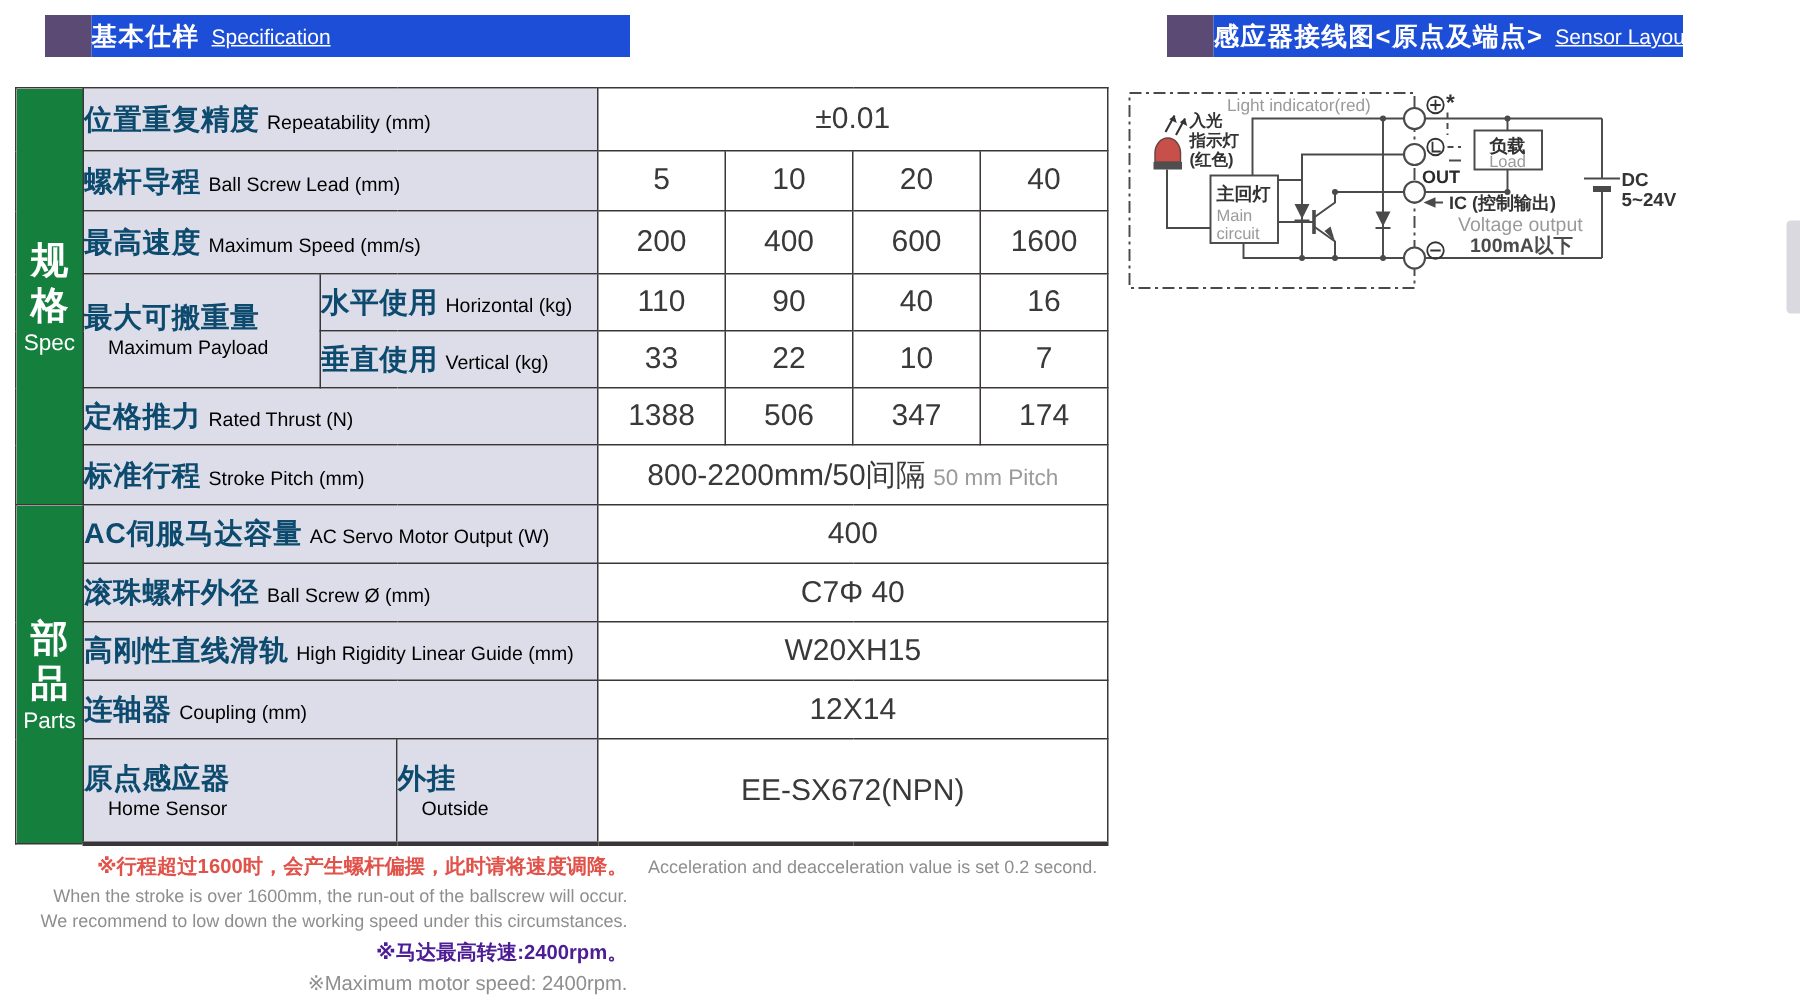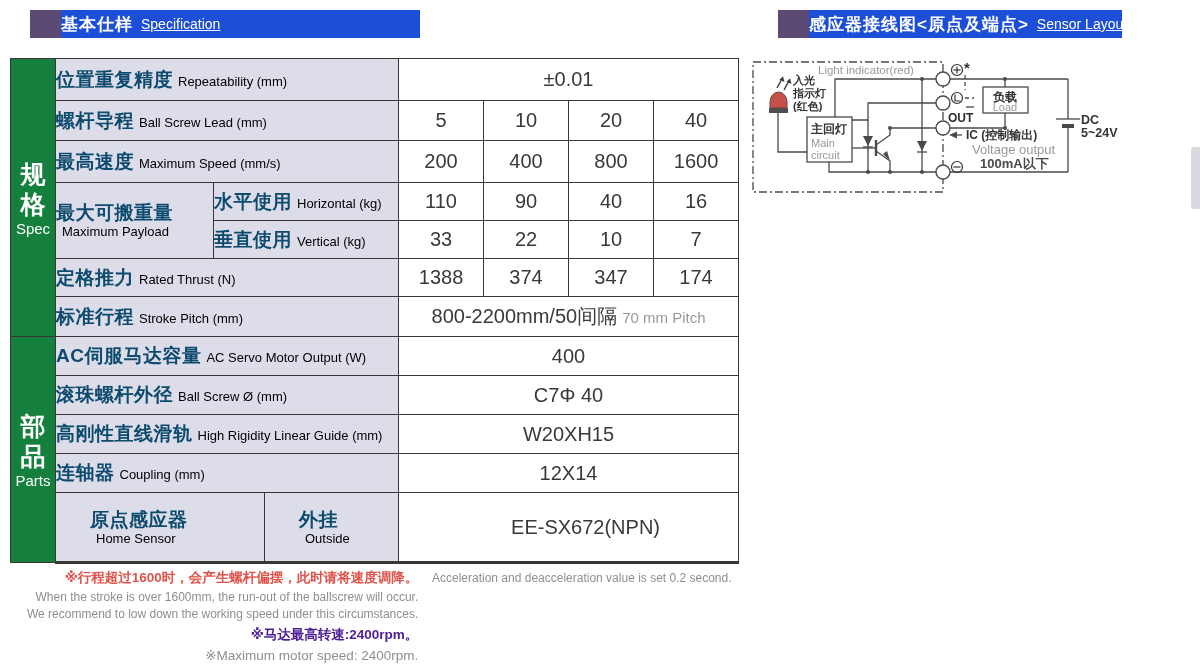--- a/index.html
+++ b/index.html
@@ -23,24 +23,24 @@
     border-collapse:collapse;table-layout:fixed;
   }
   table.spec td{border:1.5px solid #3a3638;padding:0;box-sizing:border-box;overflow:hidden;}
   td.vh{background:#15803d;color:#fff;text-align:center;vertical-align:middle;}
   .vh-chars{font-size:25px;font-weight:bold;width:27px;margin:0 auto;line-height:30px;word-break:break-all;}
   .vh-en{font-size:15px;margin-top:1px;}
   td.lbl{background:#dcdde9;padding-left:11px;vertical-align:middle;white-space:nowrap;}
   td.lbl .zh{font-size:19px;font-weight:600;color:#0c4a6e;letter-spacing:0.5px;}
   td.lbl .en{font-size:13px;color:#000000;margin-left:5px;}
   td.lbl.stack .zh{display:block;line-height:22px;}
-  td.lbl.stack .en{display:block;margin-left:6px;line-height:15px;}
+  td.lbl.stack .en{display:block;margin-left:16px;line-height:15px;}
   td.val{background:#ffffff;text-align:center;vertical-align:middle;font-size:20px;color:#393939;}
   td.val .suffix{font-size:15px;color:#9a9a9a;margin-left:5px;font-weight:normal;}
-  tr.last td{border-bottom-width:3px;padding-left:34px;}
+  tr.last td{border-bottom-width:3px;}
 
   
   .fn{position:absolute;line-height:1.25;}
   .fn div{white-space:nowrap;text-align:right;}
   .fn-red{color:#e0524a;font-size:13.5px;font-weight:bold;margin-bottom:3px;}
   .fn-gray{color:#8e8e8e;font-size:12px;margin-left:15px;margin-bottom:2px;}
   .fn-red2{color:#4c1d95;font-size:13.5px;font-weight:bold;margin-top:5px;margin-bottom:3px;}
   .fn-gray-lg{color:#8e8e8e;font-size:13.5px;margin-top:4px;}
 
   
@@ -92,21 +92,21 @@
     <td class="val">10</td>
     <td class="val">20</td>
     <td class="val">40</td>
   </tr>
   <tr style="height:42px">
     <td class="lbl" colspan="3">
       <span class="zh">最高速度</span><span class="en">Maximum Speed (mm/s)</span>
     </td>
     <td class="val">200</td>
     <td class="val">400</td>
-    <td class="val">800</td>
+    <td class="val">600</td>
     <td class="val">1600</td>
   </tr>
   <tr style="height:38px">
     <td class="lbl stack" rowspan="2">
       <span class="zh">最大可搬重量</span>
       <span class="en">Maximum Payload</span>
     </td>
     <td class="lbl" colspan="2">
       <span class="zh">水平使用</span><span class="en">Horizontal (kg)</span>
     </td>
@@ -122,30 +122,30 @@
     <td class="val">33</td>
     <td class="val">22</td>
     <td class="val">10</td>
     <td class="val">7</td>
   </tr>
   <tr style="height:38px">
     <td class="lbl" colspan="3">
       <span class="zh">定格推力</span><span class="en">Rated Thrust (N)</span>
     </td>
     <td class="val">1388</td>
-    <td class="val">374</td>
+    <td class="val">506</td>
     <td class="val">347</td>
     <td class="val">174</td>
   </tr>
   <tr style="height:40px">
     <td class="lbl" colspan="3">
       <span class="zh">标准行程</span><span class="en">Stroke Pitch (mm)</span>
     </td>
     <td class="val" colspan="4">
-      <span>800-2200mm/50间隔</span><span class="suffix">70 mm Pitch</span>
+      <span>800-2200mm/50间隔</span><span class="suffix">50 mm Pitch</span>
     </td>
   </tr>
   <tr style="height:39px">
     <td class="vh" rowspan="5">
       <div class="vh-chars">部品</div>
       <div class="vh-en">Parts</div>
     </td>
     <td class="lbl" colspan="3">
       <span class="zh">AC伺服马达容量</span><span class="en">AC Servo Motor Output (W)</span>
     </td>

